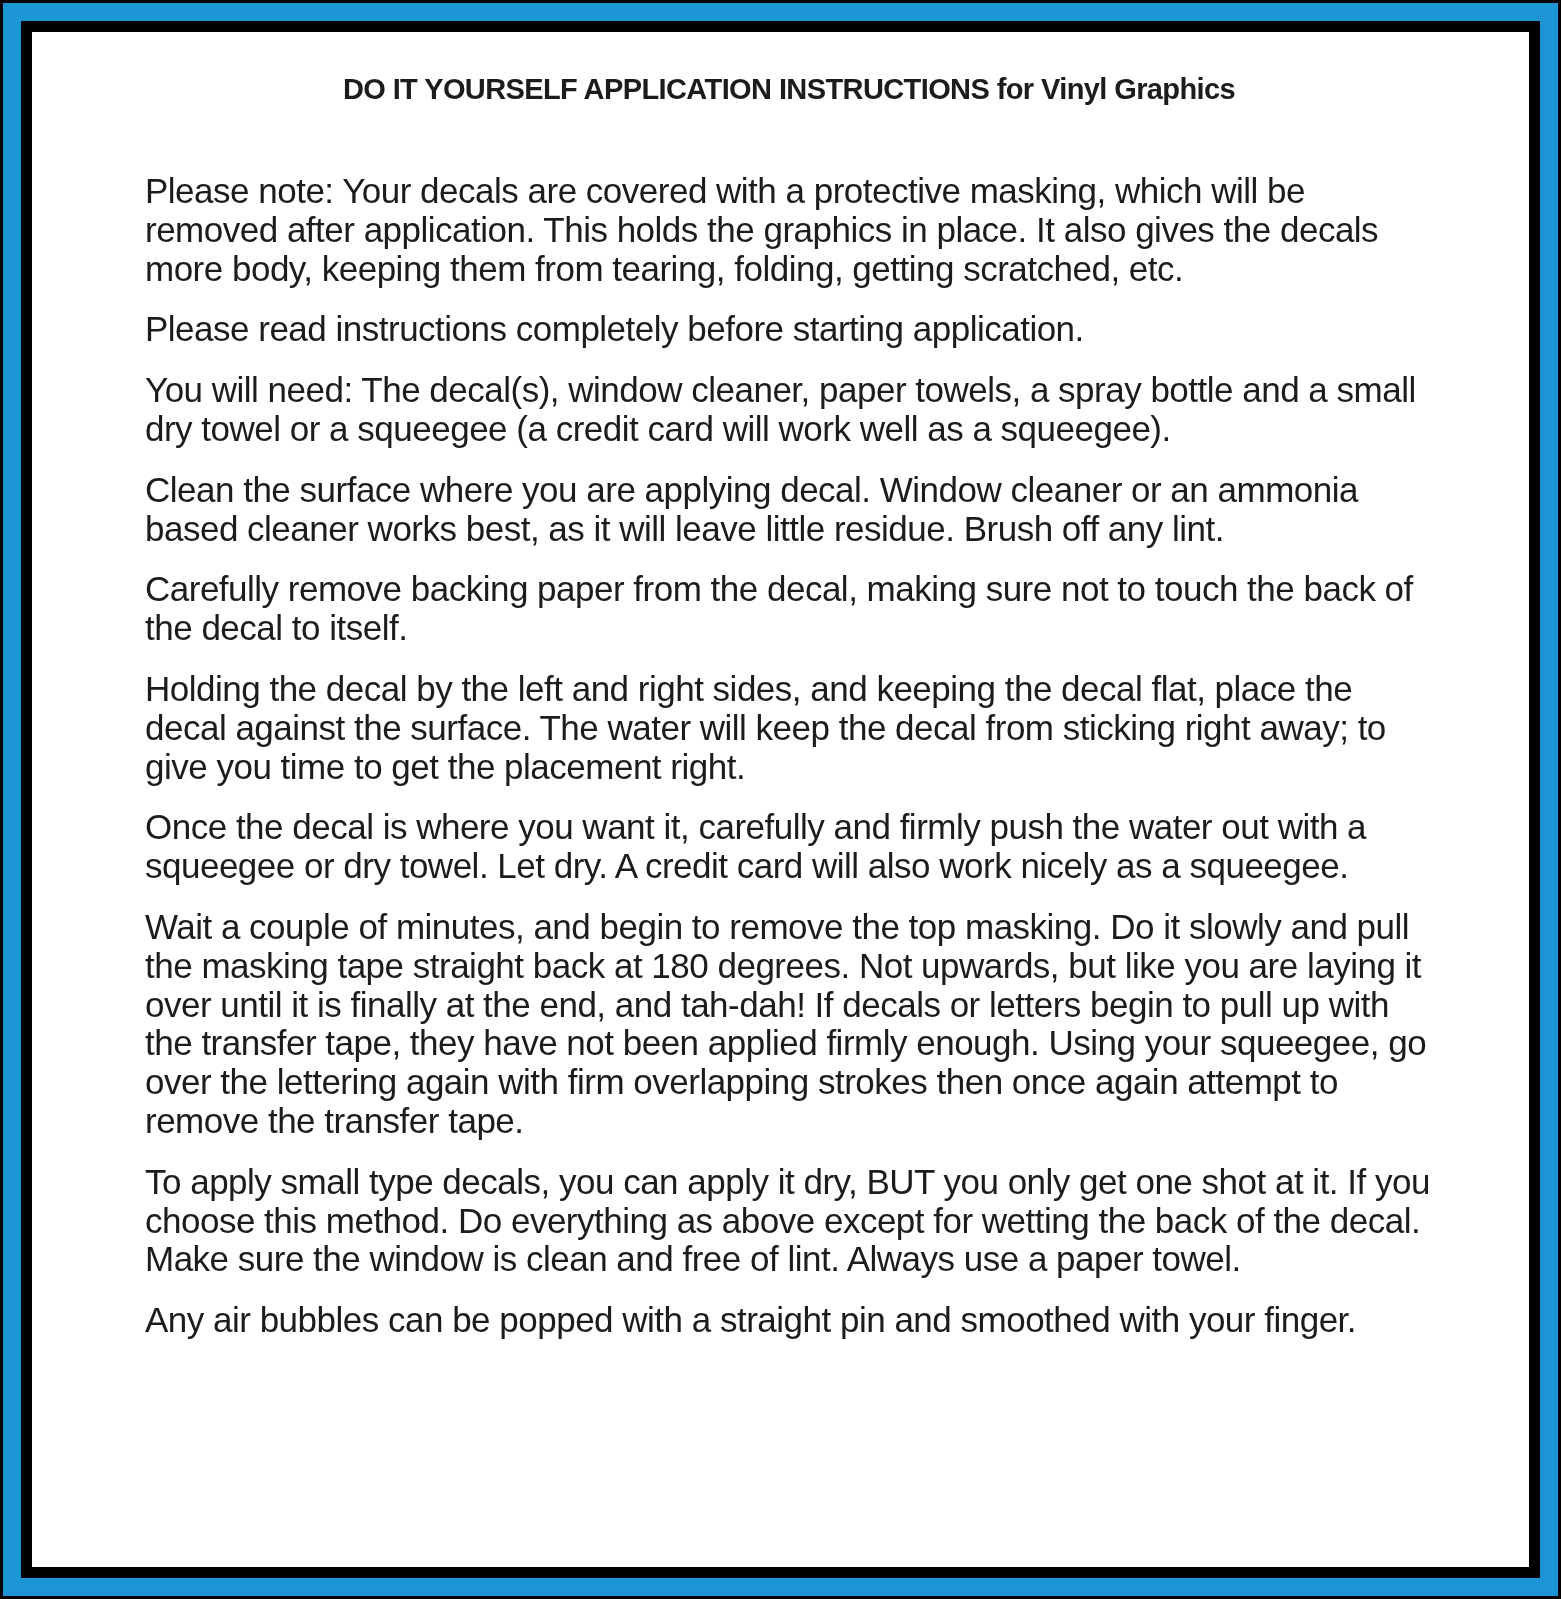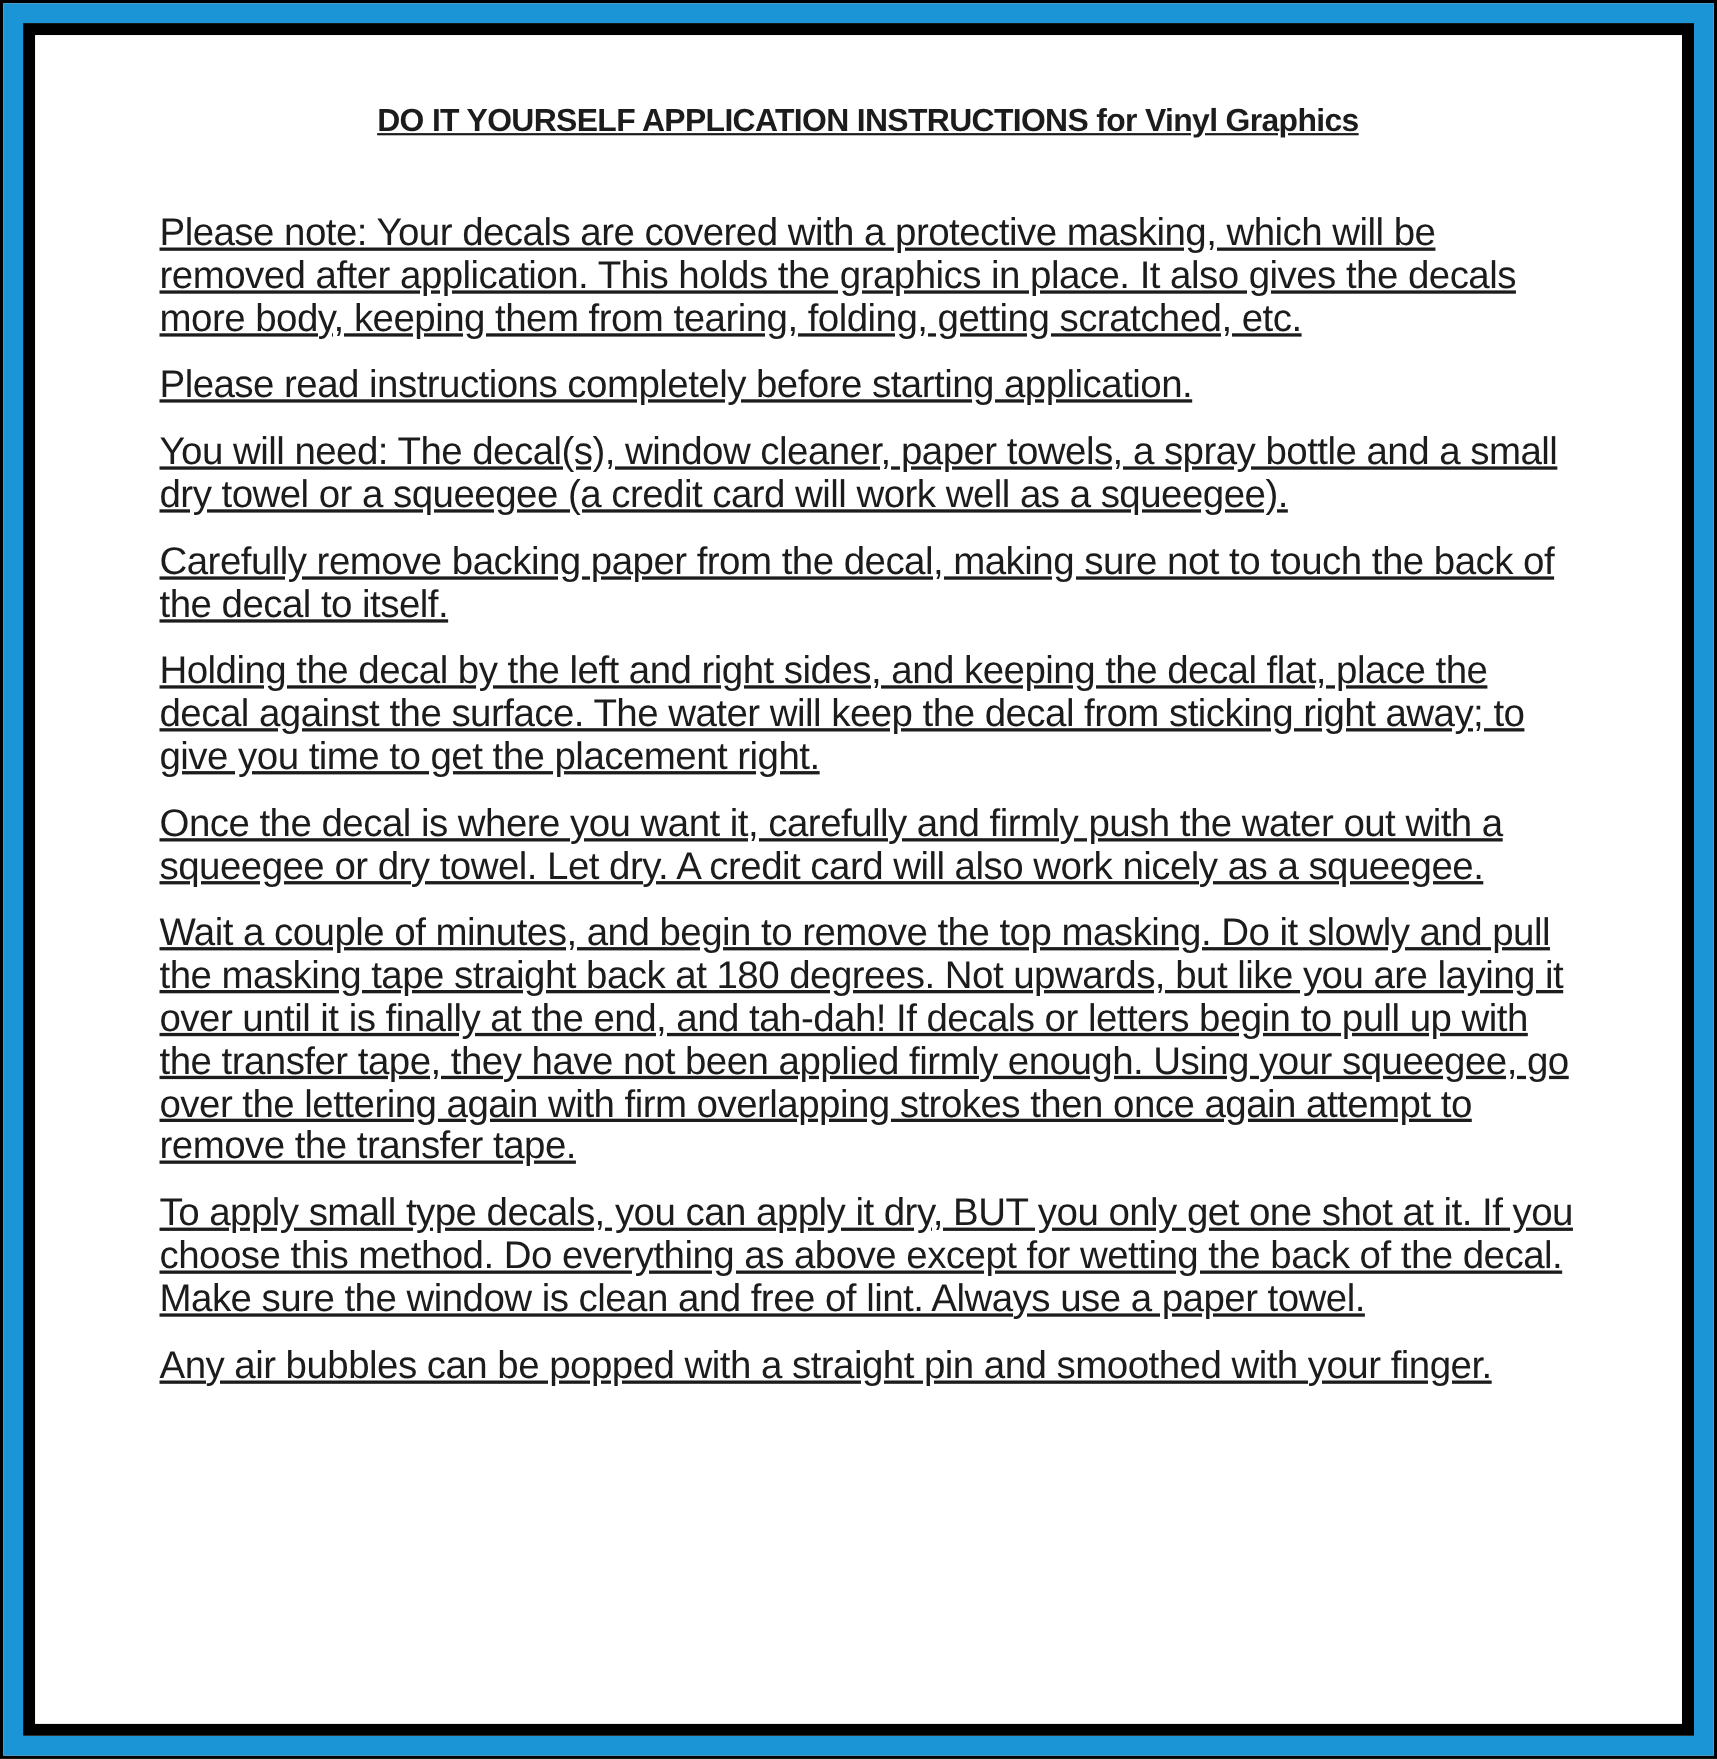--- a/index.html
+++ b/index.html
@@ -23,25 +23,24 @@
   }
   .frame-black {
     width: 100%;
     height: 100%;
     border: 11px solid var(--frame-black);
   }
   .content {
     width: 100%;
     height: 100%;
     background: var(--page-bg);
-    padding: 62px 96px 40px 113px;
+    padding: 41px 96px 40px 113px;
     overflow: hidden;
     font-family: "Liberation Sans", "DejaVu Sans", sans-serif;
     color: var(--text-color);
-    text-decoration: underline;
   }
   .doc-title {
     text-align: center;
     font-size: 29px;
     font-weight: bold;
     letter-spacing: -0.6px;
     margin: 0 0 66px 0;
   }
   .para {
     font-size: 35px;
@@ -55,20 +54,21 @@
 
 <div class="page">
   <div class="frame-blue">
     <div class="frame-black">
       <div class="content">
         <h1 class="doc-title">DO IT YOURSELF APPLICATION INSTRUCTIONS for Vinyl Graphics</h1>
         <main>
             <p class="para">Please note: Your decals are covered with a protective masking, which will be removed after application. This holds the graphics in place. It also gives the decals more body, keeping them from tearing, folding, getting scratched, etc.</p>
             <p class="para">Please read instructions completely before starting application.</p>
             <p class="para">You will need: The decal(s), window cleaner, paper towels, a spray bottle and a small dry towel or a squeegee (a credit card will work well as a squeegee).</p>
+            <p class="para">Clean the surface where you are applying decal. Window cleaner or an ammonia based cleaner works best, as it will leave little residue. Brush off any lint.</p>
             <p class="para">Carefully remove backing paper from the decal, making sure not to touch the back of the decal to itself.</p>
             <p class="para">Holding the decal by the left and right sides, and keeping the decal flat, place the decal against the surface. The water will keep the decal from sticking right away; to give you time to get the placement right.</p>
             <p class="para">Once the decal is where you want it, carefully and firmly push the water out with a squeegee or dry towel. Let dry. A credit card will also work nicely as a squeegee.</p>
             <p class="para">Wait a couple of minutes, and begin to remove the top masking. Do it slowly and pull the masking tape straight back at 180 degrees. Not upwards, but like you are laying it over until it is finally at the end, and tah-dah! If decals or letters begin to pull up with the transfer tape, they have not been applied firmly enough. Using your squeegee, go over the lettering again with firm overlapping strokes then once again attempt to remove the transfer tape.</p>
             <p class="para">To apply small type decals, you can apply it dry, BUT you only get one shot at it. If you choose this method. Do everything as above except for wetting the back of the decal. Make sure the window is clean and free of lint. Always use a paper towel.</p>
             <p class="para">Any air bubbles can be popped with a straight pin and smoothed with your finger.</p>
           </main>
       </div>
     </div>
   </div>

